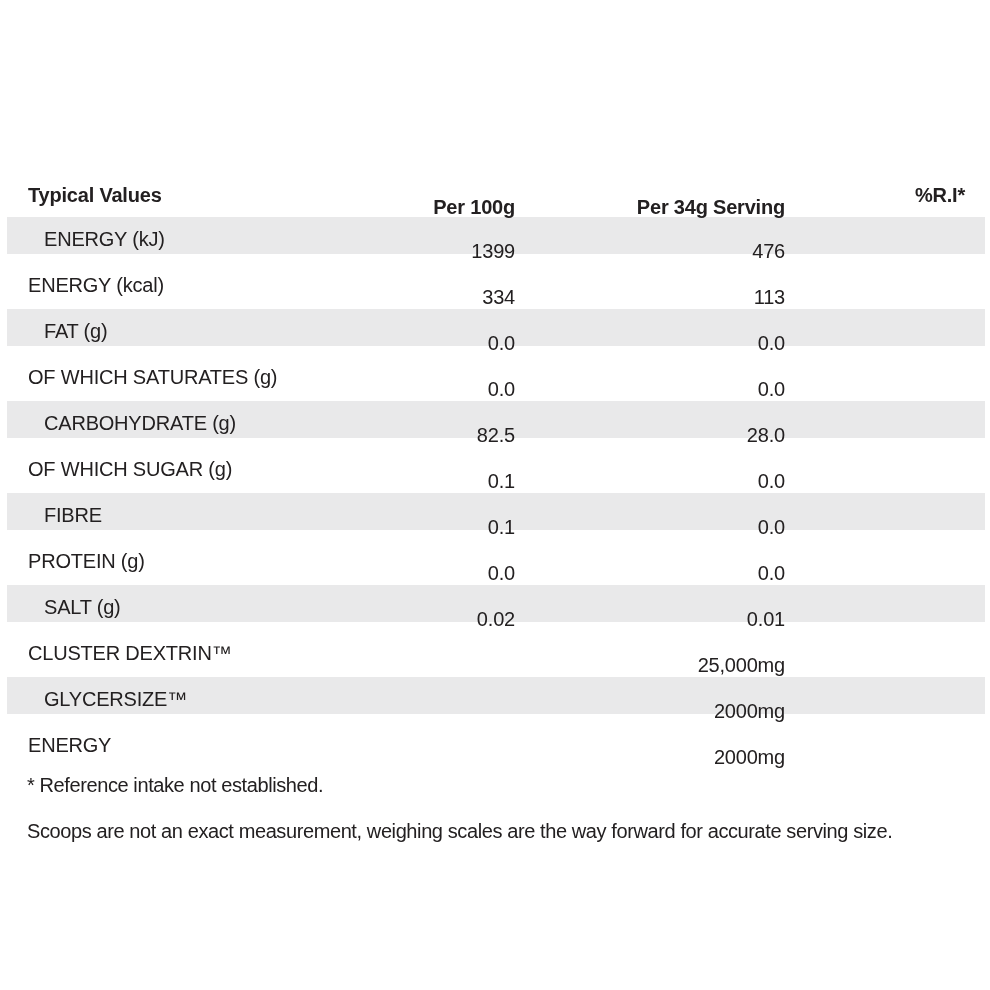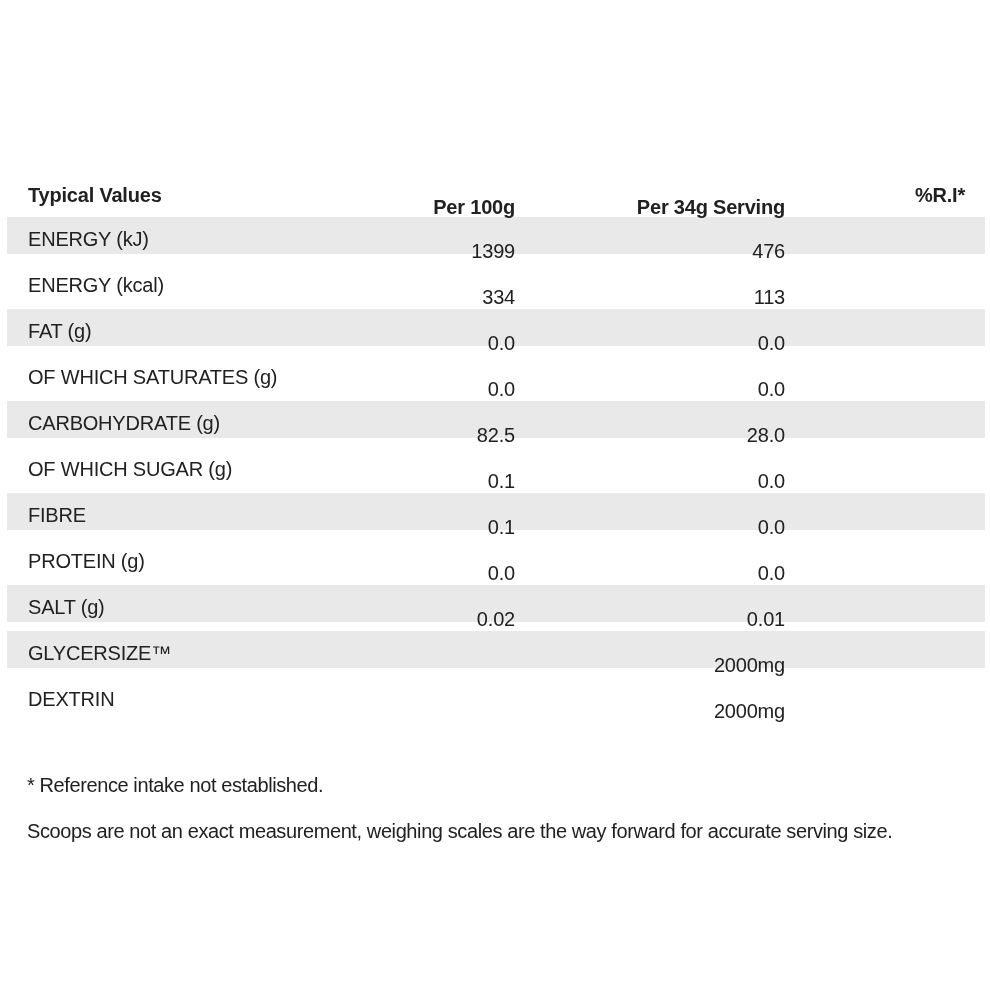--- a/index.html
+++ b/index.html
@@ -34,20 +34,21 @@
     height: 37px;
     margin-bottom: 9px;
   }
   .row.header {
     height: 45px;
     margin-bottom: 0;
     font-weight: bold;
   }
   .row.striped {
     background: var(--stripe);
+    padding-left: 16px;
   }
   .cell {
     font-size: 20px;
     letter-spacing: -0.2px;
     white-space: nowrap;
     line-height: 1;
   }
   .cell.label {
     padding-left: 21px;
     text-align: left;
@@ -143,30 +144,36 @@
     <div class="cell ri"></div>
   </div>
 
   <div class="row striped">
     <div class="cell label">SALT (g)</div>
     <div class="cell num">0.02</div>
     <div class="cell num">0.01</div>
     <div class="cell ri"></div>
   </div>
 
+  <div class="row">
+    <div class="cell label">CLUSTER DEXTRIN™</div>
+    <div class="cell num"></div>
+    <div class="cell num">25,000mg</div>
+    <div class="cell ri"></div>
+  </div>
 
   <div class="row striped">
     <div class="cell label">GLYCERSIZE™</div>
     <div class="cell num"></div>
     <div class="cell num">2000mg</div>
     <div class="cell ri"></div>
   </div>
 
   <div class="row">
-    <div class="cell label">DEXTRIN</div>
+    <div class="cell label">ENERGY</div>
     <div class="cell num"></div>
     <div class="cell num">2000mg</div>
     <div class="cell ri"></div>
   </div>
 
 </div>
 
 <div class="notes">
   <p>* Reference intake not established.</p>
   <p>Scoops are not an exact measurement, weighing scales are the way forward for accurate serving size.</p>

